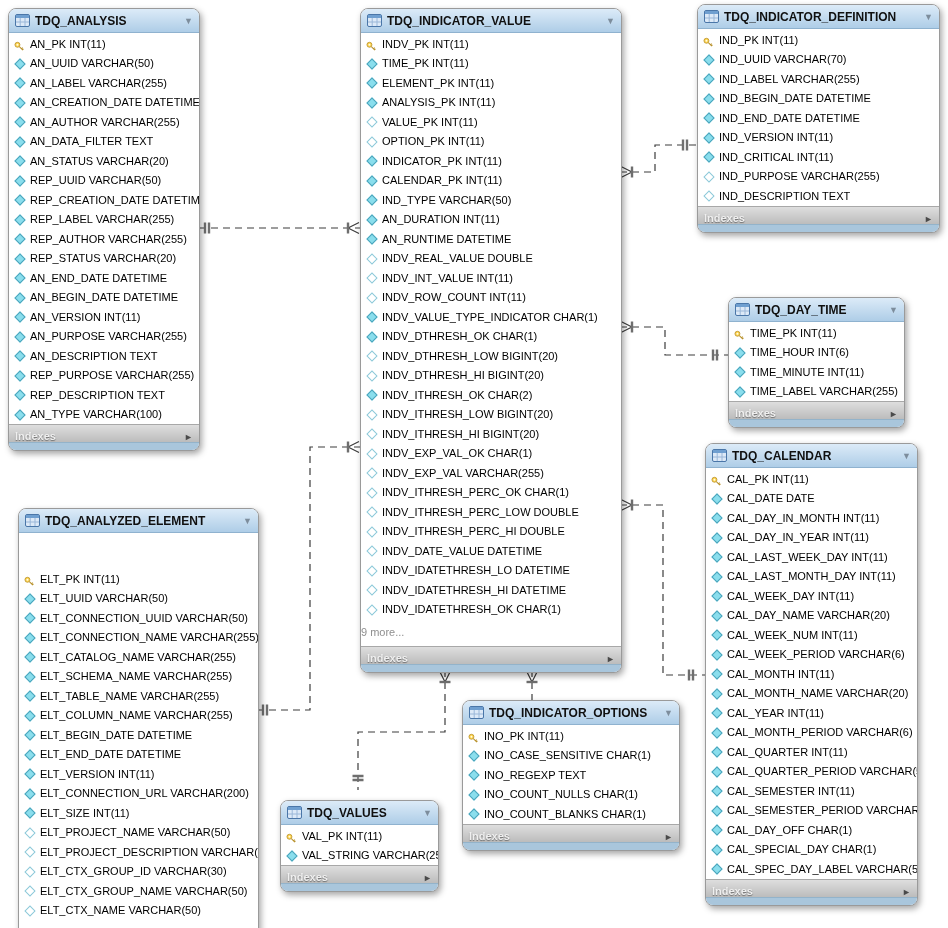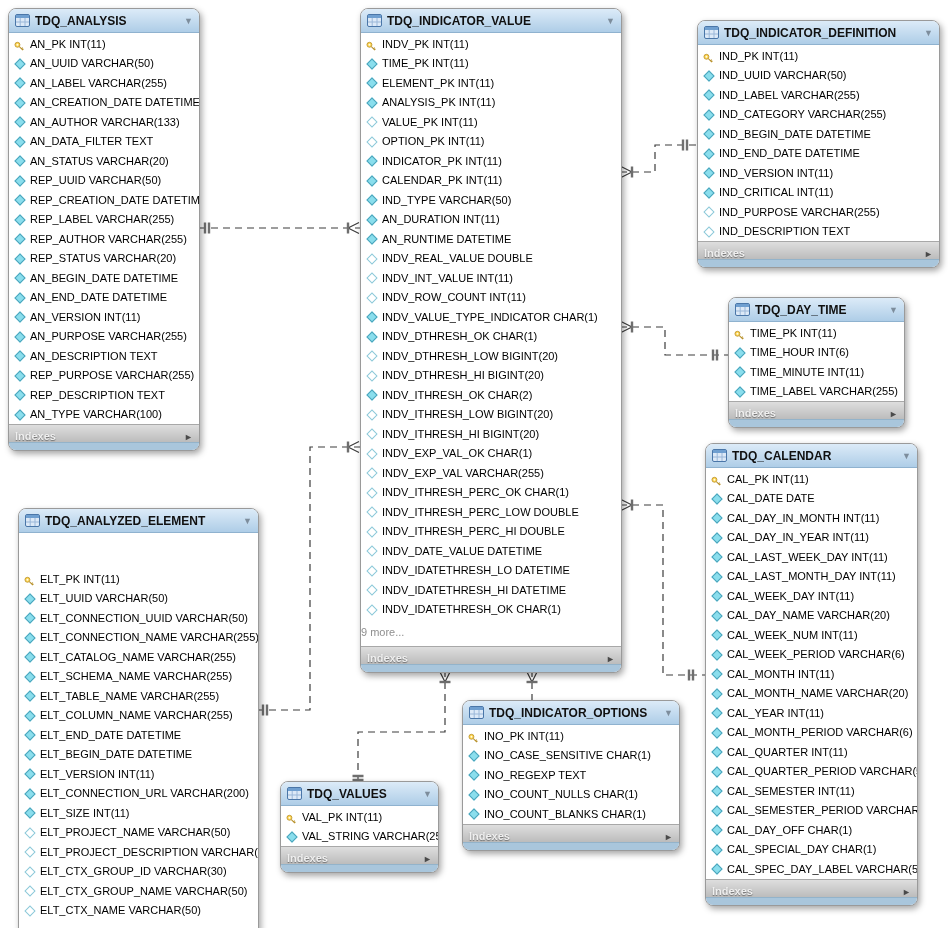--- a/index.html
+++ b/index.html
@@ -118,21 +118,21 @@
         <div class="row">
           <span class="ic diamond"></span>
           <span class="ftext">AN_LABEL VARCHAR(255)</span>
         </div>
         <div class="row">
           <span class="ic diamond"></span>
           <span class="ftext">AN_CREATION_DATE DATETIME</span>
         </div>
         <div class="row">
           <span class="ic diamond"></span>
-          <span class="ftext">AN_AUTHOR VARCHAR(133)</span>
+          <span class="ftext">AN_AUTHOR VARCHAR(255)</span>
         </div>
         <div class="row">
           <span class="ic diamond"></span>
           <span class="ftext">AN_DATA_FILTER TEXT</span>
         </div>
         <div class="row">
           <span class="ic diamond"></span>
           <span class="ftext">AN_STATUS VARCHAR(20)</span>
         </div>
         <div class="row">
@@ -150,25 +150,25 @@
         <div class="row">
           <span class="ic diamond"></span>
           <span class="ftext">REP_AUTHOR VARCHAR(255)</span>
         </div>
         <div class="row">
           <span class="ic diamond"></span>
           <span class="ftext">REP_STATUS VARCHAR(20)</span>
         </div>
         <div class="row">
           <span class="ic diamond"></span>
+          <span class="ftext">AN_END_DATE DATETIME</span>
+        </div>
+        <div class="row">
+          <span class="ic diamond"></span>
           <span class="ftext">AN_BEGIN_DATE DATETIME</span>
-        </div>
-        <div class="row">
-          <span class="ic diamond"></span>
-          <span class="ftext">AN_END_DATE DATETIME</span>
         </div>
         <div class="row">
           <span class="ic diamond"></span>
           <span class="ftext">AN_VERSION INT(11)</span>
         </div>
         <div class="row">
           <span class="ic diamond"></span>
           <span class="ftext">AN_PURPOSE VARCHAR(255)</span>
         </div>
         <div class="row">
@@ -336,21 +336,21 @@
         </div>
       </div>
     <div class="more">9 more...</div>
     <div class="ftr">
       <span class="flabel">Indexes</span>
       <span class="farrow">►</span>
     </div>
     <div class="strip"></div>
   </div>
 
-  <div class="db-table" style="left:697px;top:20px;width:241px;">
+  <div class="db-table" style="left:697px;top:4px;width:241px;">
     <div class="hdr">
       <span class="hicon">
           <svg width="15" height="13" viewBox="0 0 15 13">
             <rect x="0.5" y="0.5" width="14" height="12" rx="1.5" fill="#dce9f7" stroke="#4a76a8"></rect>
             <rect x="1" y="1" width="13" height="3" fill="#6f9fd0"></rect>
             <line x1="5.2" y1="4" x2="5.2" y2="12" stroke="#9ab7d8"></line>
             <line x1="10" y1="4" x2="10" y2="12" stroke="#9ab7d8"></line>
             <line x1="1" y1="8" x2="14" y2="8" stroke="#9ab7d8"></line>
           </svg>
         </span>
@@ -361,29 +361,25 @@
         <div class="row">
           <span class="ic key"><svg width="11" height="11" viewBox="0 0 16 16">
               <circle cx="5" cy="5.5" r="3.6" fill="#ffd54a" stroke="#b8912b" stroke-width="1.2"></circle>
               <circle cx="5" cy="5.5" r="1.4" fill="#fffbe8"></circle>
               <path d="M7.8 8.2 L12.9 13.3 M10.9 11.3 l1.8 -1.8 M12.4 12.8 l1.3 -1.3" stroke="#b8912b" stroke-width="1.5" fill="none"></path>
             </svg></span>
           <span class="ftext">IND_PK INT(11)</span>
         </div>
         <div class="row">
           <span class="ic diamond"></span>
-          <span class="ftext">IND_UUID VARCHAR(50)</span>
+          <span class="ftext">IND_UUID VARCHAR(70)</span>
         </div>
         <div class="row">
           <span class="ic diamond"></span>
           <span class="ftext">IND_LABEL VARCHAR(255)</span>
-        </div>
-        <div class="row">
-          <span class="ic diamond"></span>
-          <span class="ftext">IND_CATEGORY VARCHAR(255)</span>
         </div>
         <div class="row">
           <span class="ic diamond"></span>
           <span class="ftext">IND_BEGIN_DATE DATETIME</span>
         </div>
         <div class="row">
           <span class="ic diamond"></span>
           <span class="ftext">IND_END_DATE DATETIME</span>
         </div>
         <div class="row">
@@ -610,25 +606,25 @@
         <div class="row">
           <span class="ic diamond"></span>
           <span class="ftext">ELT_TABLE_NAME VARCHAR(255)</span>
         </div>
         <div class="row">
           <span class="ic diamond"></span>
           <span class="ftext">ELT_COLUMN_NAME VARCHAR(255)</span>
         </div>
         <div class="row">
           <span class="ic diamond"></span>
+          <span class="ftext">ELT_BEGIN_DATE DATETIME</span>
+        </div>
+        <div class="row">
+          <span class="ic diamond"></span>
           <span class="ftext">ELT_END_DATE DATETIME</span>
-        </div>
-        <div class="row">
-          <span class="ic diamond"></span>
-          <span class="ftext">ELT_BEGIN_DATE DATETIME</span>
         </div>
         <div class="row">
           <span class="ic diamond"></span>
           <span class="ftext">ELT_VERSION INT(11)</span>
         </div>
         <div class="row">
           <span class="ic diamond"></span>
           <span class="ftext">ELT_CONNECTION_URL VARCHAR(200)</span>
         </div>
         <div class="row">
@@ -656,21 +652,21 @@
           <span class="ftext">ELT_CTX_NAME VARCHAR(50)</span>
         </div>
       </div>
     <div class="ftr">
       <span class="flabel">Indexes</span>
       <span class="farrow">►</span>
     </div>
     <div class="strip"></div>
   </div>
 
-  <div class="db-table" style="left:280px;top:781px;width:157px;">
+  <div class="db-table" style="left:280px;top:800px;width:157px;">
     <div class="hdr">
       <span class="hicon">
           <svg width="15" height="13" viewBox="0 0 15 13">
             <rect x="0.5" y="0.5" width="14" height="12" rx="1.5" fill="#dce9f7" stroke="#4a76a8"></rect>
             <rect x="1" y="1" width="13" height="3" fill="#6f9fd0"></rect>
             <line x1="5.2" y1="4" x2="5.2" y2="12" stroke="#9ab7d8"></line>
             <line x1="10" y1="4" x2="10" y2="12" stroke="#9ab7d8"></line>
             <line x1="1" y1="8" x2="14" y2="8" stroke="#9ab7d8"></line>
           </svg>
         </span>

